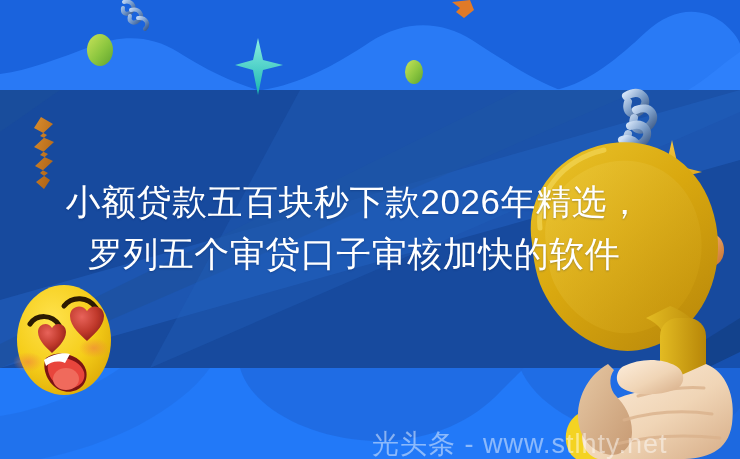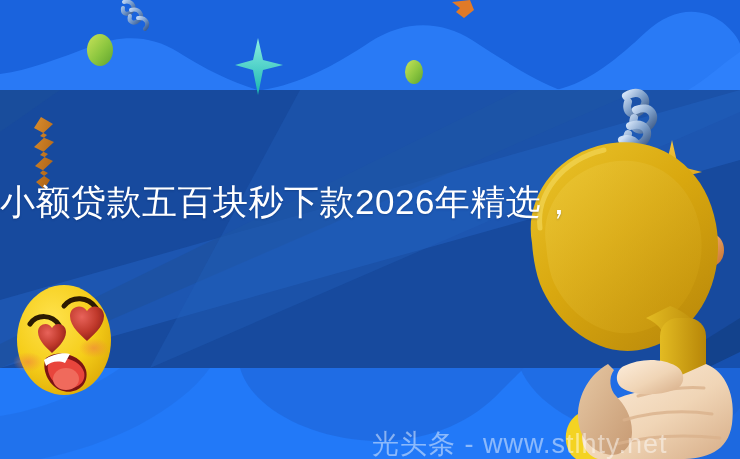--- a/index.html
+++ b/index.html
@@ -19,23 +19,24 @@
     position: absolute;
     inset: 0;
     width: 100%;
     height: 100%;
   }
   .layer svg { display: block; width: 740px; height: 459px; }
 
   
   #headline {
     position: absolute;
-    left: 0;
+    left: 16px;
     top: 176px;
     width: 676px;
+    text-align: center;
     z-index: 40;
     pointer-events: none;
   }
   #headline .line {
     display: block;
     color: #ffffff;
     font-size: 35px;
     line-height: 52px;
     letter-spacing: 0.5px;
     font-weight: 400;
@@ -266,17 +267,18 @@
       <path d="M104,292 C132,284 164,282 192,286" fill="none" stroke="#d9b28c" stroke-width="3" stroke-linecap="round" opacity=".8"></path>
       <path d="M96,316 C128,308 164,306 200,310" fill="none" stroke="#d9b28c" stroke-width="3" stroke-linecap="round" opacity=".8"></path>
 
       <path d="M104,238 C120,230 142,230 156,238 C166,244 166,258 154,262
                C138,268 114,268 102,260 C94,254 96,242 104,238 Z" fill="url(#gSkin)"></path>
     </svg>
   </div>
 
   <div id="headline">
     <span class="line">小额贷款五百块秒下款2026年精选，</span>
+    <span class="line">罗列五个审贷口子审核加快的软件</span>
   </div>
 
   <div id="watermark">光头条 - www.stlhty.net</div>
 
 </div>
 
 </body></html>

